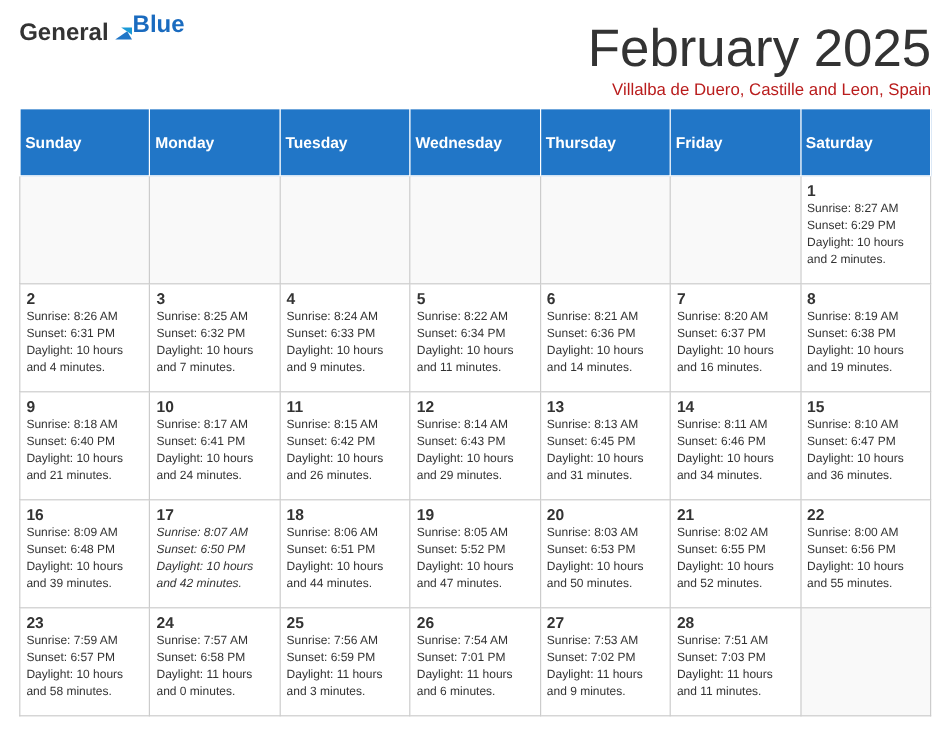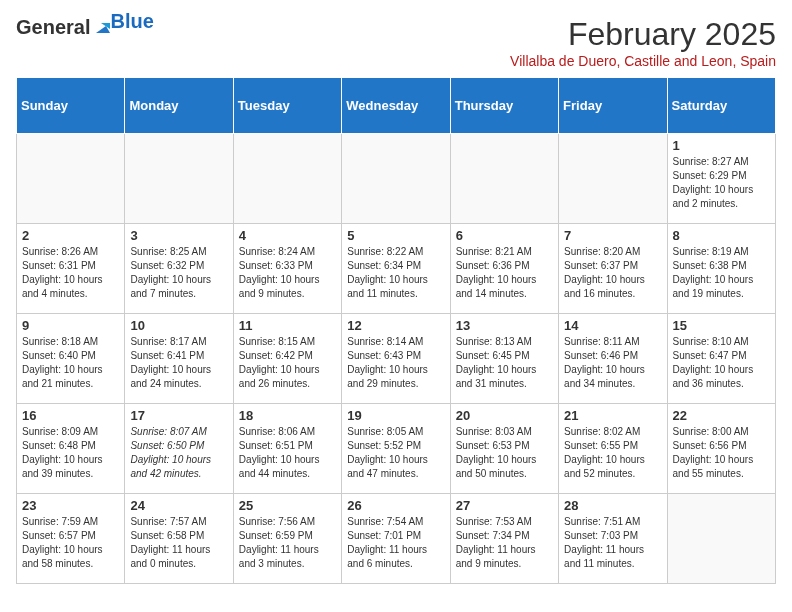--- a/index.html
+++ b/index.html
@@ -37,21 +37,21 @@
     }
     .logo-icon {
       width: 18px;
       height: 18px;
       margin-left: 2px;
     }
     .title-block {
       text-align: right;
     }
     .month-title {
-      font-size: 32px;
+      font-size: 44px;
       color: #333;
       font-weight: normal;
     }
     .subtitle {
       font-size: 14px;
       color: #b91c1c;
     }
     table {
       width: 100%;
       border-collapse: collapse;
@@ -316,21 +316,21 @@
         <td>
           <span class="day-num">26</span>
           <div class="day-info" style="white-space: pre-line;">Sunrise: 7:54 AM
 Sunset: 7:01 PM
 Daylight: 11 hours
 and 6 minutes.</div>
         </td>
         <td>
           <span class="day-num">27</span>
           <div class="day-info" style="white-space: pre-line;">Sunrise: 7:53 AM
-Sunset: 7:34 PM
+Sunset: 7:02 PM
 Daylight: 11 hours
 and 9 minutes.</div>
         </td>
         <td>
           <span class="day-num">28</span>
           <div class="day-info" style="white-space: pre-line;">Sunrise: 7:51 AM
 Sunset: 7:03 PM
 Daylight: 11 hours
 and 11 minutes.</div>
         </td>

